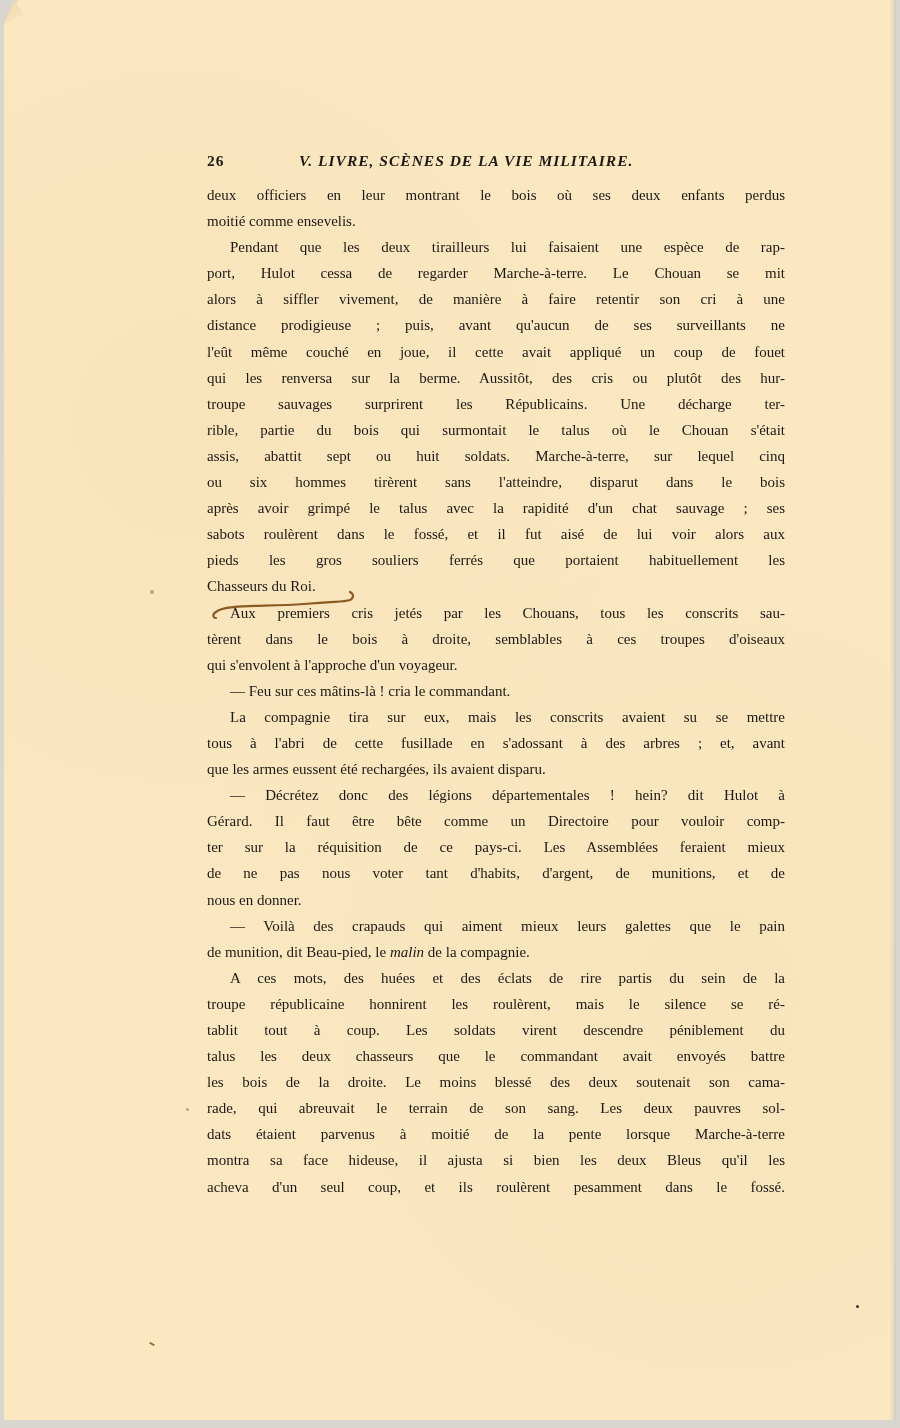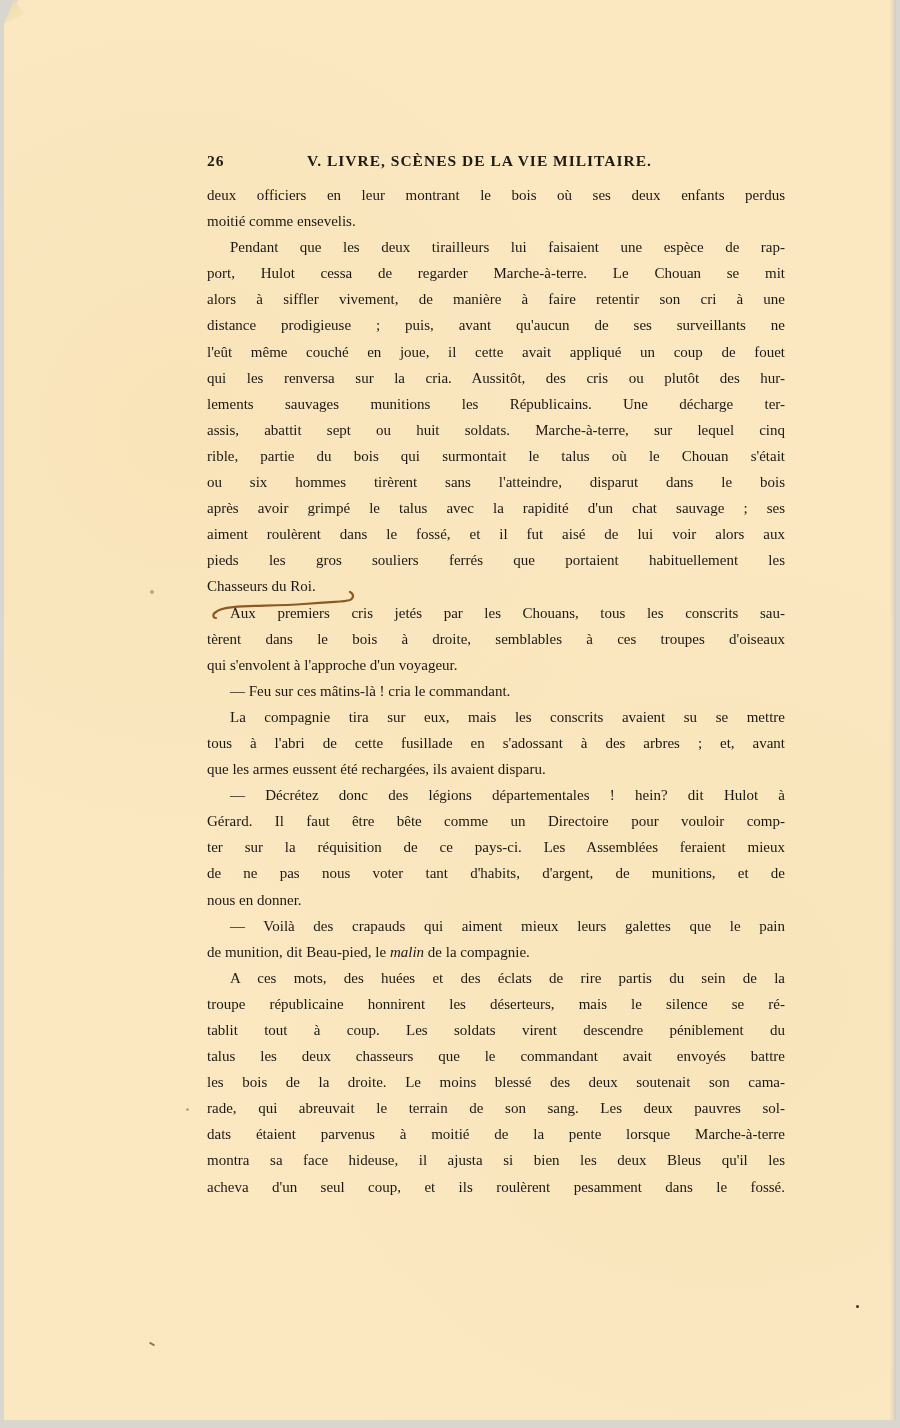--- a/index.html
+++ b/index.html
@@ -24,21 +24,21 @@
   .corner-fold {
     position: absolute; left: 4px; top: 0; width: 20px; height: 24px;
     background: linear-gradient(135deg, #e8d6ae 0%, #f5e2b8 60%);
     clip-path: polygon(10px 0, 20px 14px, 0 24px);
   }
   .header {
     position: absolute; top: 152px; left: 203px; width: 578px; height: 26px;
     font-size: 15.5px; font-weight: bold; color: #1e1a14; letter-spacing: 1px;
   }
   .page-number { position: absolute; left: 0; top: 0; }
-  .running-title { position: absolute; left: 100px; top: 0; }
+  .running-title { position: absolute; left: 92px; top: 0; font-style: italic; }
   .body-text {
     position: absolute; top: 182px; left: 203px; width: 578px;
     font-size: 15px; line-height: 26.1px; color: #1c1814;
   }
   .line {
     display: block; white-space: nowrap; height: 26.1px;
     text-align: justify; text-align-last: justify;
   }
   .line.indent { padding-left: 23px; }
   .line.last { text-align-last: left; }
@@ -60,45 +60,45 @@
   </div>
 
   <div class="body-text" id="body-text">
       <span class="line">deux officiers en leur montrant le bois  où ses deux enfants perdus</span>
       <span class="line last">moitié comme ensevelis.</span>
       <span class="line indent">Pendant que les deux tirailleurs lui faisaient une espèce de rap-</span>
       <span class="line">port, Hulot cessa de regarder Marche-à-terre. Le Chouan se mit</span>
       <span class="line">alors à siffler vivement, de manière à faire retentir son cri à une</span>
       <span class="line">distance prodigieuse ; puis,  avant qu'aucun de ses surveillants ne</span>
       <span class="line">l'eût même couché en joue, il cette avait appliqué un coup de fouet</span>
-      <span class="line">qui les renversa sur la cria. Aussitôt, des cris ou plutôt des hur-</span>
-      <span class="line">lements sauvages munitions les Républicains. Une décharge ter-</span>
+      <span class="line">qui les renversa sur la berme. Aussitôt, des cris ou plutôt des hur-</span>
+      <span class="line">troupe sauvages surprirent les Républicains. Une décharge ter-</span>
+      <span class="line">rible, partie du bois qui surmontait le talus où le Chouan s'était</span>
       <span class="line">assis, abattit sept ou huit soldats. Marche-à-terre, sur lequel cinq</span>
-      <span class="line">rible, partie du bois qui surmontait le talus où le Chouan s'était</span>
       <span class="line">ou six hommes tirèrent sans l'atteindre, disparut dans le bois</span>
       <span class="line">après avoir grimpé le talus avec la rapidité d'un chat sauvage ; ses</span>
-      <span class="line">aiment roulèrent dans le fossé, et il fut aisé de lui voir alors aux</span>
+      <span class="line">sabots roulèrent dans le fossé, et il fut aisé de lui voir alors aux</span>
       <span class="line">pieds les gros souliers ferrés que portaient habituellement les</span>
       <span class="line last">Chasseurs du Roi.</span>
       <span class="line indent">Aux premiers cris jetés par les Chouans, tous les conscrits sau-</span>
       <span class="line">tèrent dans le bois à droite, semblables à ces troupes d'oiseaux</span>
       <span class="line last">qui s'envolent à l'approche d'un voyageur.</span>
       <span class="line indent last">— Feu sur ces mâtins-là ! cria le commandant.</span>
       <span class="line indent">La compagnie tira sur eux, mais les conscrits avaient su se mettre</span>
       <span class="line">tous à l'abri de cette fusillade en s'adossant à des arbres ; et, avant</span>
       <span class="line last">que les armes eussent été rechargées, ils avaient disparu.</span>
       <span class="line indent">— Décrétez donc des légions départementales ! hein? dit Hulot à</span>
       <span class="line">Gérard. Il faut être bête comme un Directoire pour vouloir comp-</span>
       <span class="line">ter sur la réquisition de ce pays-ci. Les Assemblées feraient mieux</span>
       <span class="line">de ne pas nous voter tant d'habits, d'argent, de munitions, et de</span>
       <span class="line last">nous en donner.</span>
       <span class="line indent">— Voilà des crapauds qui aiment mieux leurs galettes que le pain</span>
       <span class="line last"><span>de munition, dit Beau-pied, le </span><span class="italic">malin</span><span> de la compagnie.</span></span>
       <span class="line indent">A ces mots, des huées et des éclats de rire partis du sein de la</span>
-      <span class="line">troupe républicaine honnirent les déserteurs, mais le silence se ré-</span>
+      <span class="line">troupe républicaine honnirent les roulèrent, mais le silence se ré-</span>
       <span class="line">tablit tout à coup. Les soldats virent descendre péniblement du</span>
       <span class="line">talus les deux chasseurs que le commandant avait envoyés battre</span>
       <span class="line">les bois de la droite. Le moins blessé des deux soutenait son cama-</span>
       <span class="line">rade, qui abreuvait le terrain de son sang. Les deux pauvres sol-</span>
       <span class="line">dats étaient parvenus à moitié de la pente lorsque Marche-à-terre</span>
       <span class="line">montra sa face hideuse, il ajusta si bien les deux Bleus qu'il les</span>
       <span class="line">acheva d'un seul coup, et ils roulèrent pesamment dans le fossé.</span>
     </div>
 
   <svg class="pen-mark" viewBox="0 0 160 32">

